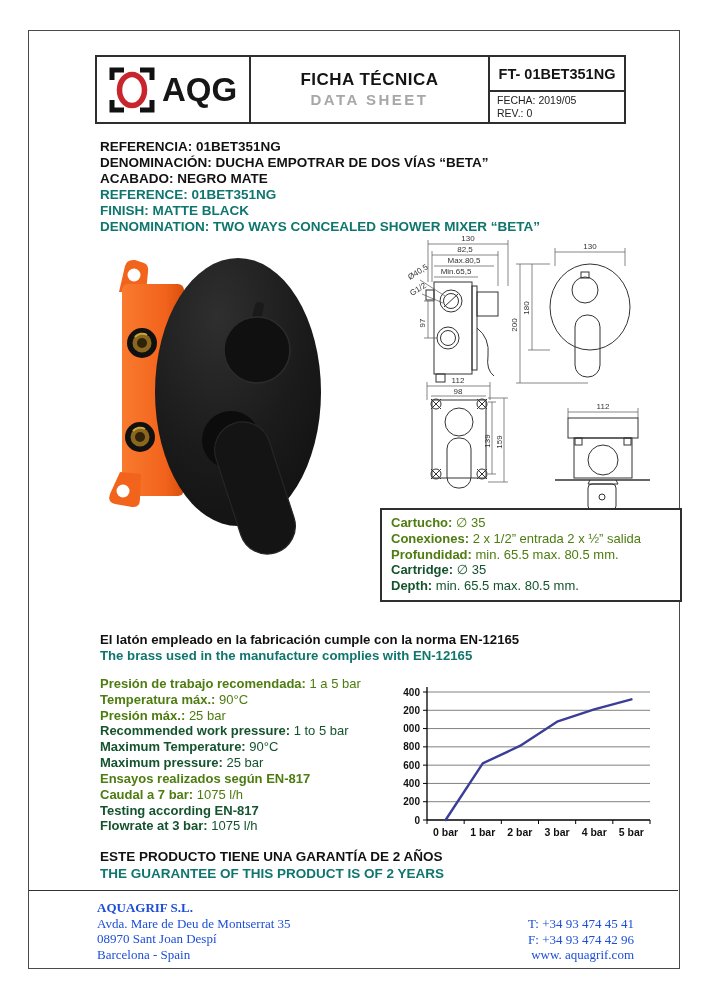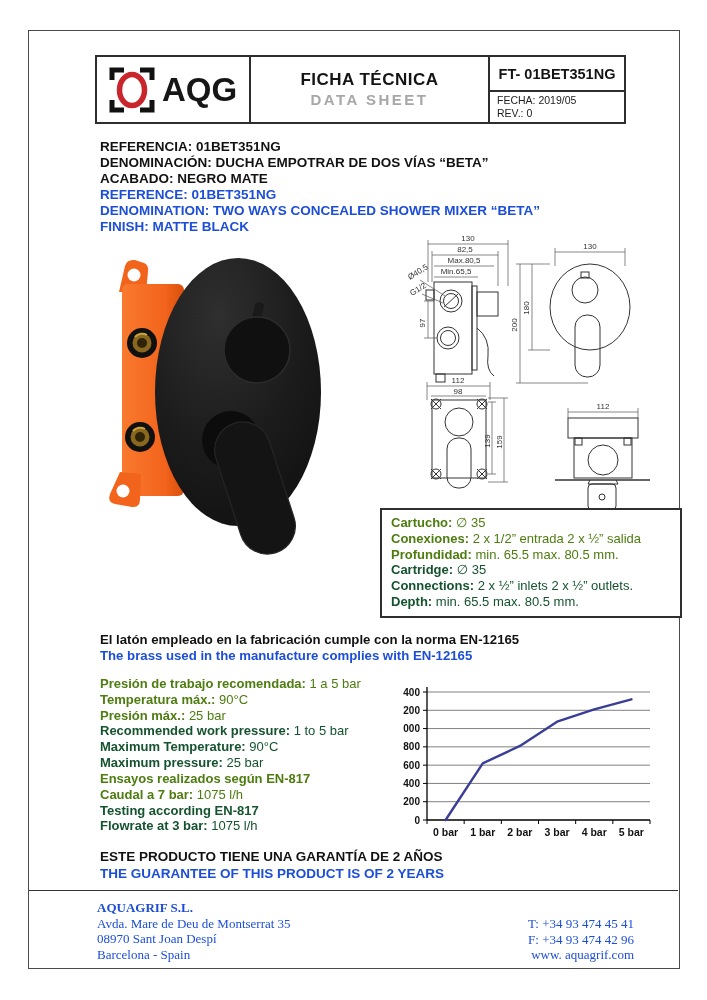--- a/index.html
+++ b/index.html
@@ -14,21 +14,21 @@
   .title-cell{width:239px;border-right:2px solid #2e2e2e;box-sizing:border-box;text-align:center;padding-top:13px;}
   .title-es{font-weight:bold;font-size:17px;letter-spacing:.5px;color:#141414;}
   .title-en{font-weight:bold;font-size:15px;letter-spacing:2.5px;color:#a7a7a7;margin-top:1px;}
   .doc-cell{flex:1;display:flex;flex-direction:column;}
   .doc-number{height:38px;border-bottom:2px solid #2e2e2e;display:flex;align-items:center;justify-content:center;font-weight:bold;font-size:14.5px;box-sizing:border-box;}
   .doc-meta{padding:2px 7px;font-size:10.5px;line-height:13px;color:#222;}
 
   
   .ref-block{position:absolute;left:100px;top:139px;font-size:13.5px;font-weight:bold;line-height:15.9px;white-space:nowrap;}
   .txt-es{color:#121212;}
-  .txt-en{color:#1d4ed8;}
+  .txt-en{color:#0f766e;}
 
   
   .specs-box{position:absolute;left:380px;top:508px;width:302px;border:2px solid #2f2f2f;box-sizing:border-box;padding:5px 9px 6px 9px;font-size:13px;line-height:15.8px;background:#fff;white-space:nowrap;}
   .spec-row b{font-weight:bold;}
 
   .norm-block{position:absolute;left:100px;top:632px;font-size:13.2px;font-weight:bold;line-height:16px;white-space:nowrap;}
   .pressure-block{position:absolute;left:100px;top:676px;font-size:13px;line-height:15.8px;white-space:nowrap;}
   .tests-block{position:absolute;left:100px;top:771px;font-size:13px;line-height:15.8px;white-space:nowrap;}
   .row-es{color:#4d7c0f;}
   .row-en{color:#14532d;}
@@ -75,22 +75,22 @@
       <div>REV.:  0</div>
     </div>
   </div>
 </div>
 
 <div class="ref-block">
   <div class="txt-es">REFERENCIA: 01BET351NG</div>
   <div class="txt-es">DENOMINACIÓN: DUCHA EMPOTRAR DE DOS VÍAS “BETA”</div>
   <div class="txt-es">ACABADO: NEGRO MATE</div>
   <div class="txt-en">REFERENCE: 01BET351NG</div>
+  <div class="txt-en">FINISH: MATTE BLACK</div>
   <div class="txt-en">DENOMINATION: TWO WAYS CONCEALED SHOWER MIXER “BETA”</div>
-  <div class="txt-en">FINISH: MATTE BLACK</div>
 </div>
 
 <svg class="photo" width="240" height="320" viewBox="0 0 240 320">
   <defs>
     <radialGradient id="plateGrad" cx="38%" cy="22%" r="85%">
       <stop offset="0%" stop-color="#2f2f2f"></stop>
         <stop offset="60%" stop-color="#1b1b1b"></stop>
         <stop offset="100%" stop-color="#121212"></stop>
     </radialGradient>
     <linearGradient id="orangeGrad" x1="0" y1="0" x2="1" y2="0">
@@ -257,21 +257,20 @@
   <g fill="#333" font-size="8">
     <text x="205" y="179" text-anchor="middle">112</text>
   </g>
 </svg>
 
 <div class="specs-box">
   <div class="spec-row row-es"><b>Cartucho:</b> <span>∅ 35</span></div>
   <div class="spec-row row-es"><b>Conexiones:</b> <span>2 x 1/2” entrada 2 x ½” salida</span></div>
   <div class="spec-row row-es"><b>Profundidad:</b> <span>min. 65.5 max. 80.5 mm.</span></div>
   <div class="spec-row row-en"><b>Cartridge:</b> <span>∅ 35</span></div>
-  <div class="spec-row row-en"><b>Connections:</b> <span>2 x ½” inlets 2 x ½” outlets.</span></div>
   <div class="spec-row row-en"><b>Depth:</b> <span>min. 65.5 max. 80.5 mm.</span></div>
 </div>
 
 <div class="norm-block">
   <div class="txt-es">El latón empleado en la fabricación cumple con la norma EN-12165</div>
   <div class="txt-en">The brass used in the manufacture complies with EN-12165</div>
 </div>
 
 <div class="pressure-block">
   <div class="row-es"><b>Presión de trabajo recomendada:</b> <span>1 a 5 bar</span></div>

